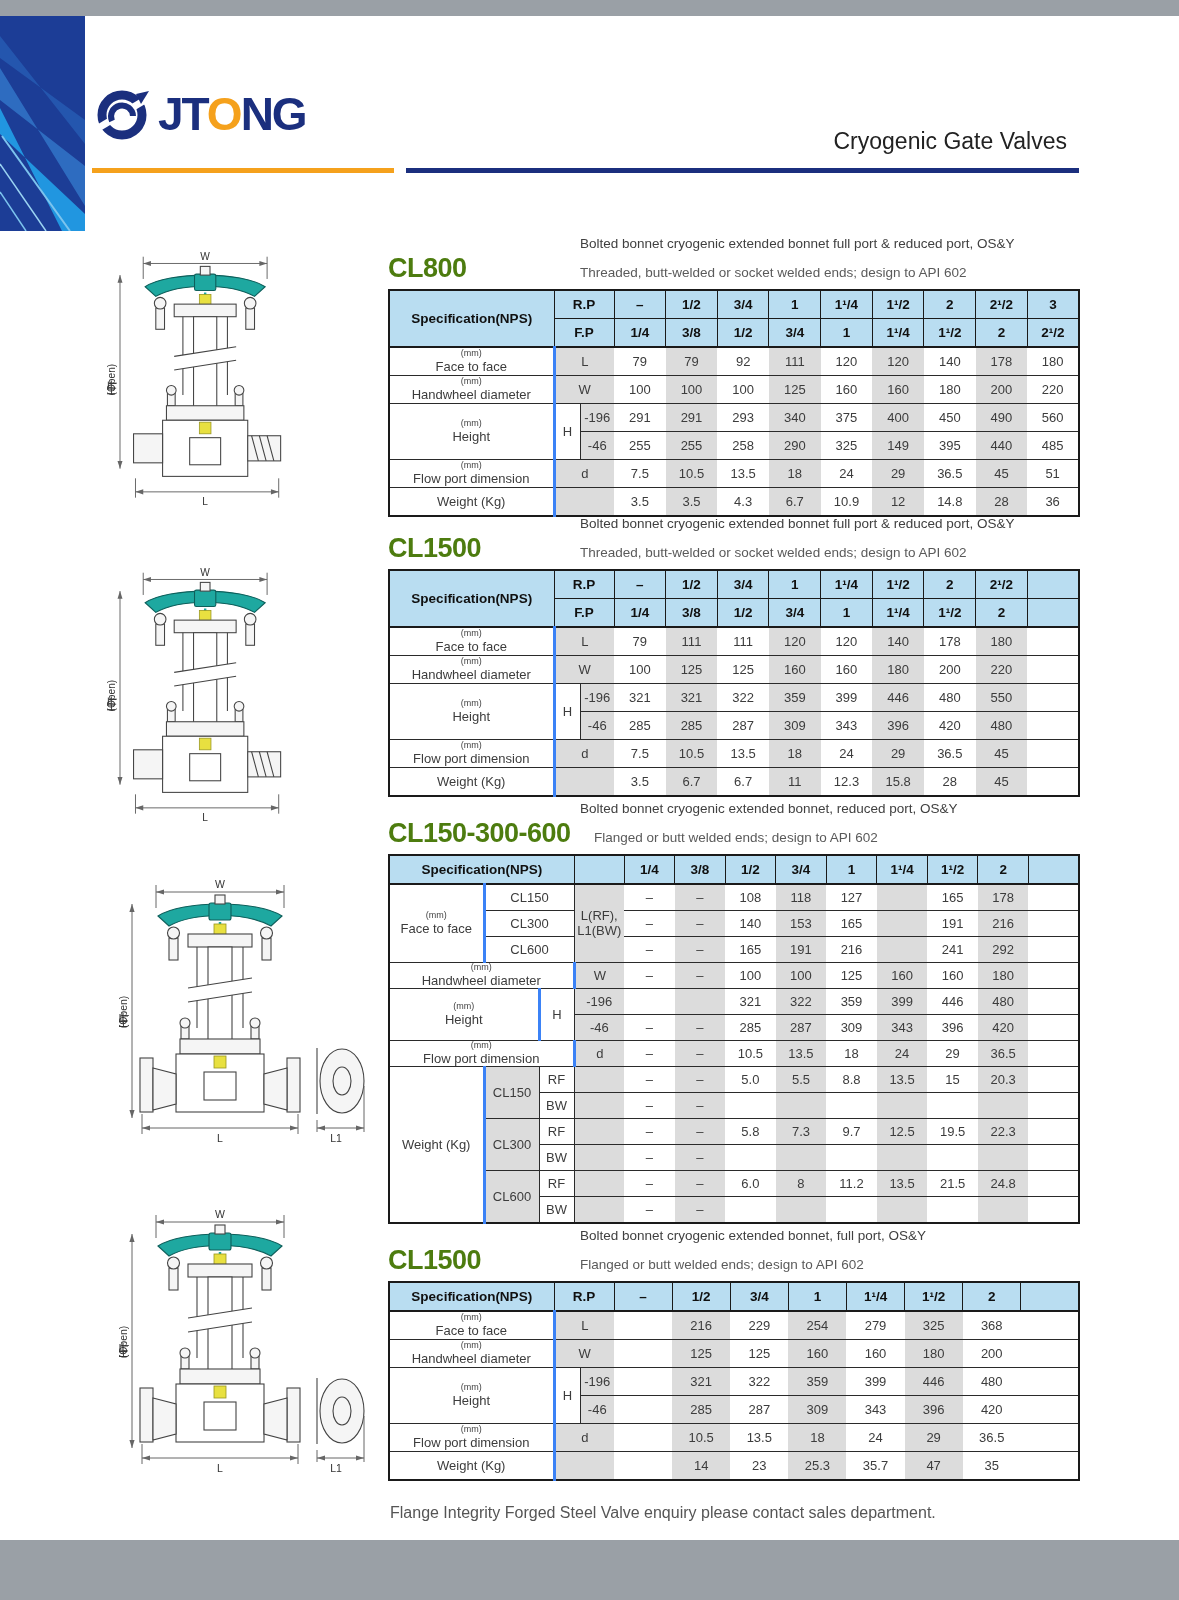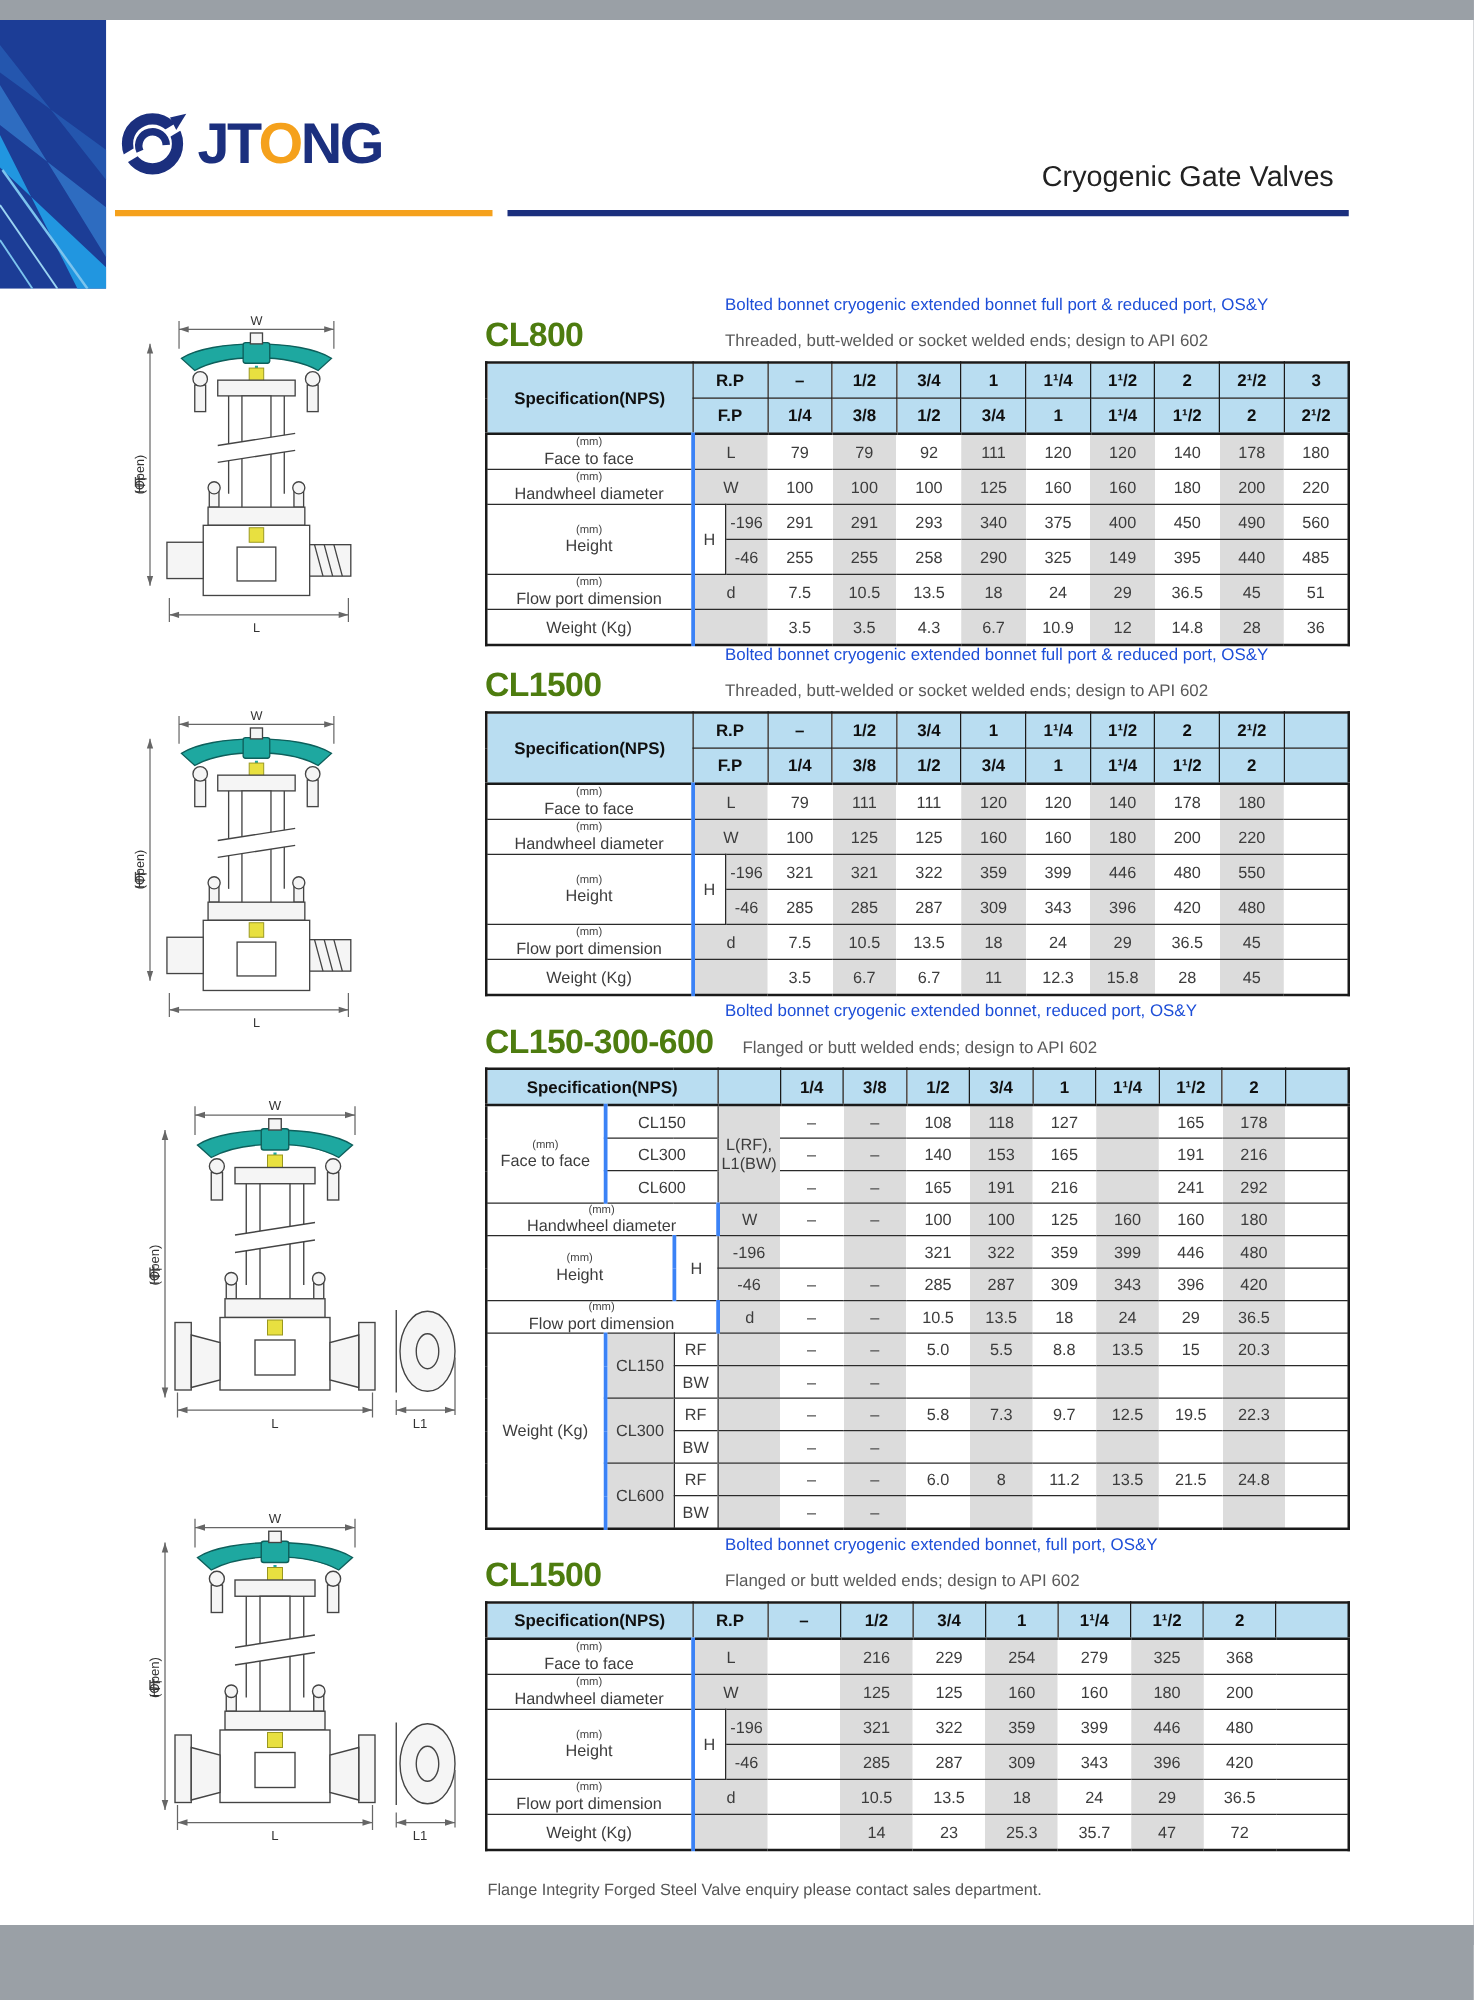--- a/index.html
+++ b/index.html
@@ -18,21 +18,21 @@
   .dim{stroke:#666;stroke-width:1;}
   .dt{font:10.5px "Liberation Sans",sans-serif;fill:#333;text-anchor:middle;}
   .st{stroke:#444;stroke-width:1.1;fill:none;}
   .mf{fill:#f5f5f5;stroke:#444;stroke-width:1.1;}
   .mf2{fill:#ffffff;stroke:#444;stroke-width:1.1;}
   .teal{fill:#1EA8A0;stroke:#0E5F5B;stroke-width:1.1;}
   .yel{fill:#E8E040;stroke:#999720;stroke-width:0.8;}
   .arr{fill:#666;}
   
   .sec{position:absolute;left:388px;width:692px;}
-  .desc1{margin-left:192px;font-size:13.5px;color:#1d4ed8;}
+  .desc1{margin-left:192px;font-size:13.5px;color:#404040;}
   .trow{display:flex;align-items:flex-end;margin:4px 0 7px 0;}
   .ttl{font-size:27px;font-weight:800;color:#4d7c0f;margin:0;line-height:1;min-width:192px;letter-spacing:-0.5px;}
   .desc2{font-size:13.5px;color:#5a5a5a;padding-bottom:2px;}
   
   table.vt{border-collapse:collapse;width:100%;table-layout:fixed;border:2px solid #1a1a1a;}
   .vt th,.vt td{padding:0;text-align:center;vertical-align:middle;overflow:hidden;}
   .vt .hd{background:#B9DDF1;border:1px solid #1a1a1a;font-weight:bold;font-size:13.5px;color:#101010;height:27px;}
   .vt tbody td{border-top:1px solid #2a2a2a;font-size:13px;color:#3c3c3c;height:27px;}
   .vt tbody tr:first-child td{border-top:2px solid #1a1a1a;}
   .t2 tbody td{height:25px;}
@@ -40,21 +40,21 @@
   .g{background:#DCDCDC;}
   .fill{background:#fff;}
   .lab{font-size:12.5px;color:#333;border-right:3px solid #3b82f6;}
   .lab .unit{font-size:9px;line-height:1.05;color:#444;}
   .wl{font-size:13.5px;}
   .hcell{border-left:1px solid #2a2a2a;border-right:1px solid #2a2a2a;font-size:13px;color:#333;}
   .sub{border-right:1px solid #2a2a2a;font-size:13px;color:#333;}
   .subg{border-right:1px solid #2a2a2a;background:#DCDCDC;font-size:13px;color:#333;}
   .two{font-size:11.5px;line-height:1.15;}
   
-  .footnote{position:absolute;left:390px;top:1488px;font-size:13px;color:#555;}
+  .footnote{position:absolute;left:390px;top:1488px;font-size:16px;color:#555;}
   .footer{position:absolute;left:92px;top:1538px;display:flex;align-items:baseline;gap:16px;}
   .pageno{font-size:17px;font-weight:bold;color:#111;}
   .urls{font-size:21px;color:#7F93A8;display:flex;gap:16px;}
 </style>
 </head>
 <body>
 
 <div class="page">
 
   <svg class="corner" width="85" height="215" viewBox="0 0 85 215">
@@ -934,21 +934,21 @@
           </tr>
           <tr>
             <td class="lab wl">Weight (Kg)</td>
             <td colspan="2" class="sym"></td>
             <td class="v"></td>
             <td class="v g">14</td>
             <td class="v">23</td>
             <td class="v g">25.3</td>
             <td class="v">35.7</td>
             <td class="v g">47</td>
-            <td class="v">72</td>
+            <td class="v">35</td>
             <td class="fill"></td>
           </tr>
         </tbody>
       </table>
   </div>
 
   <div class="footnote">Flange Integrity Forged Steel Valve enquiry please contact sales department.</div>
 
   <div class="footer">
     <span class="pageno">Page.30</span>

